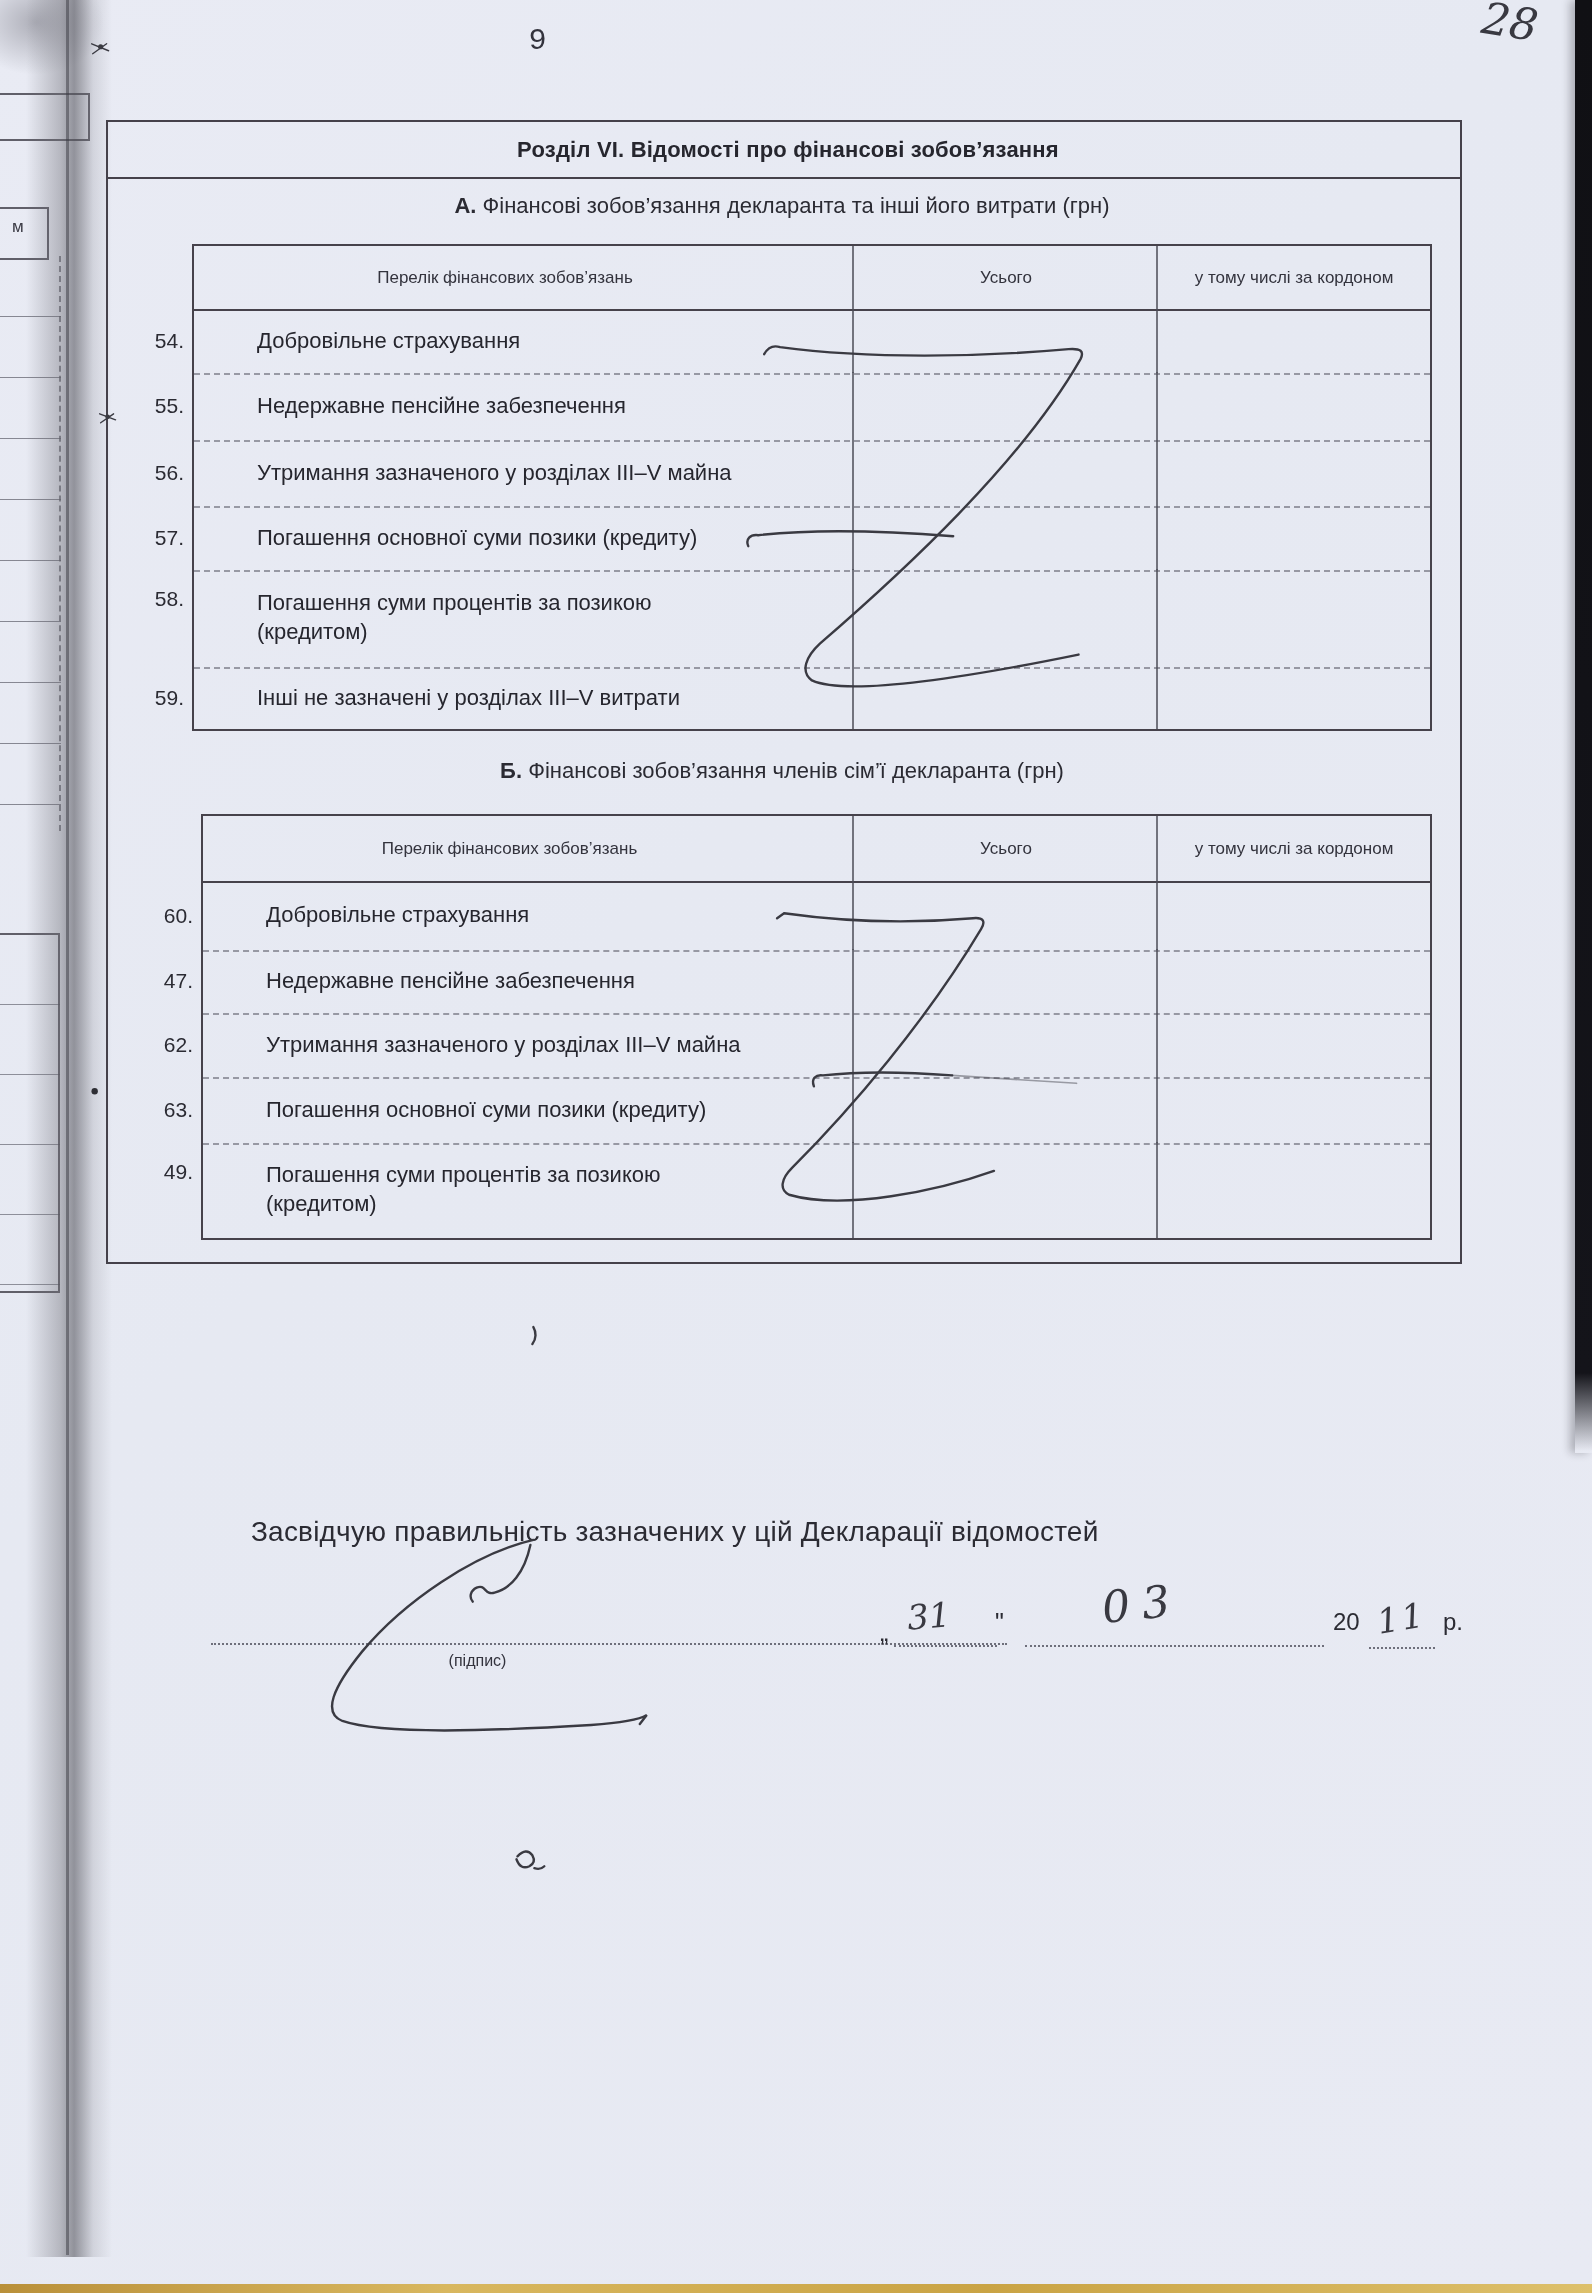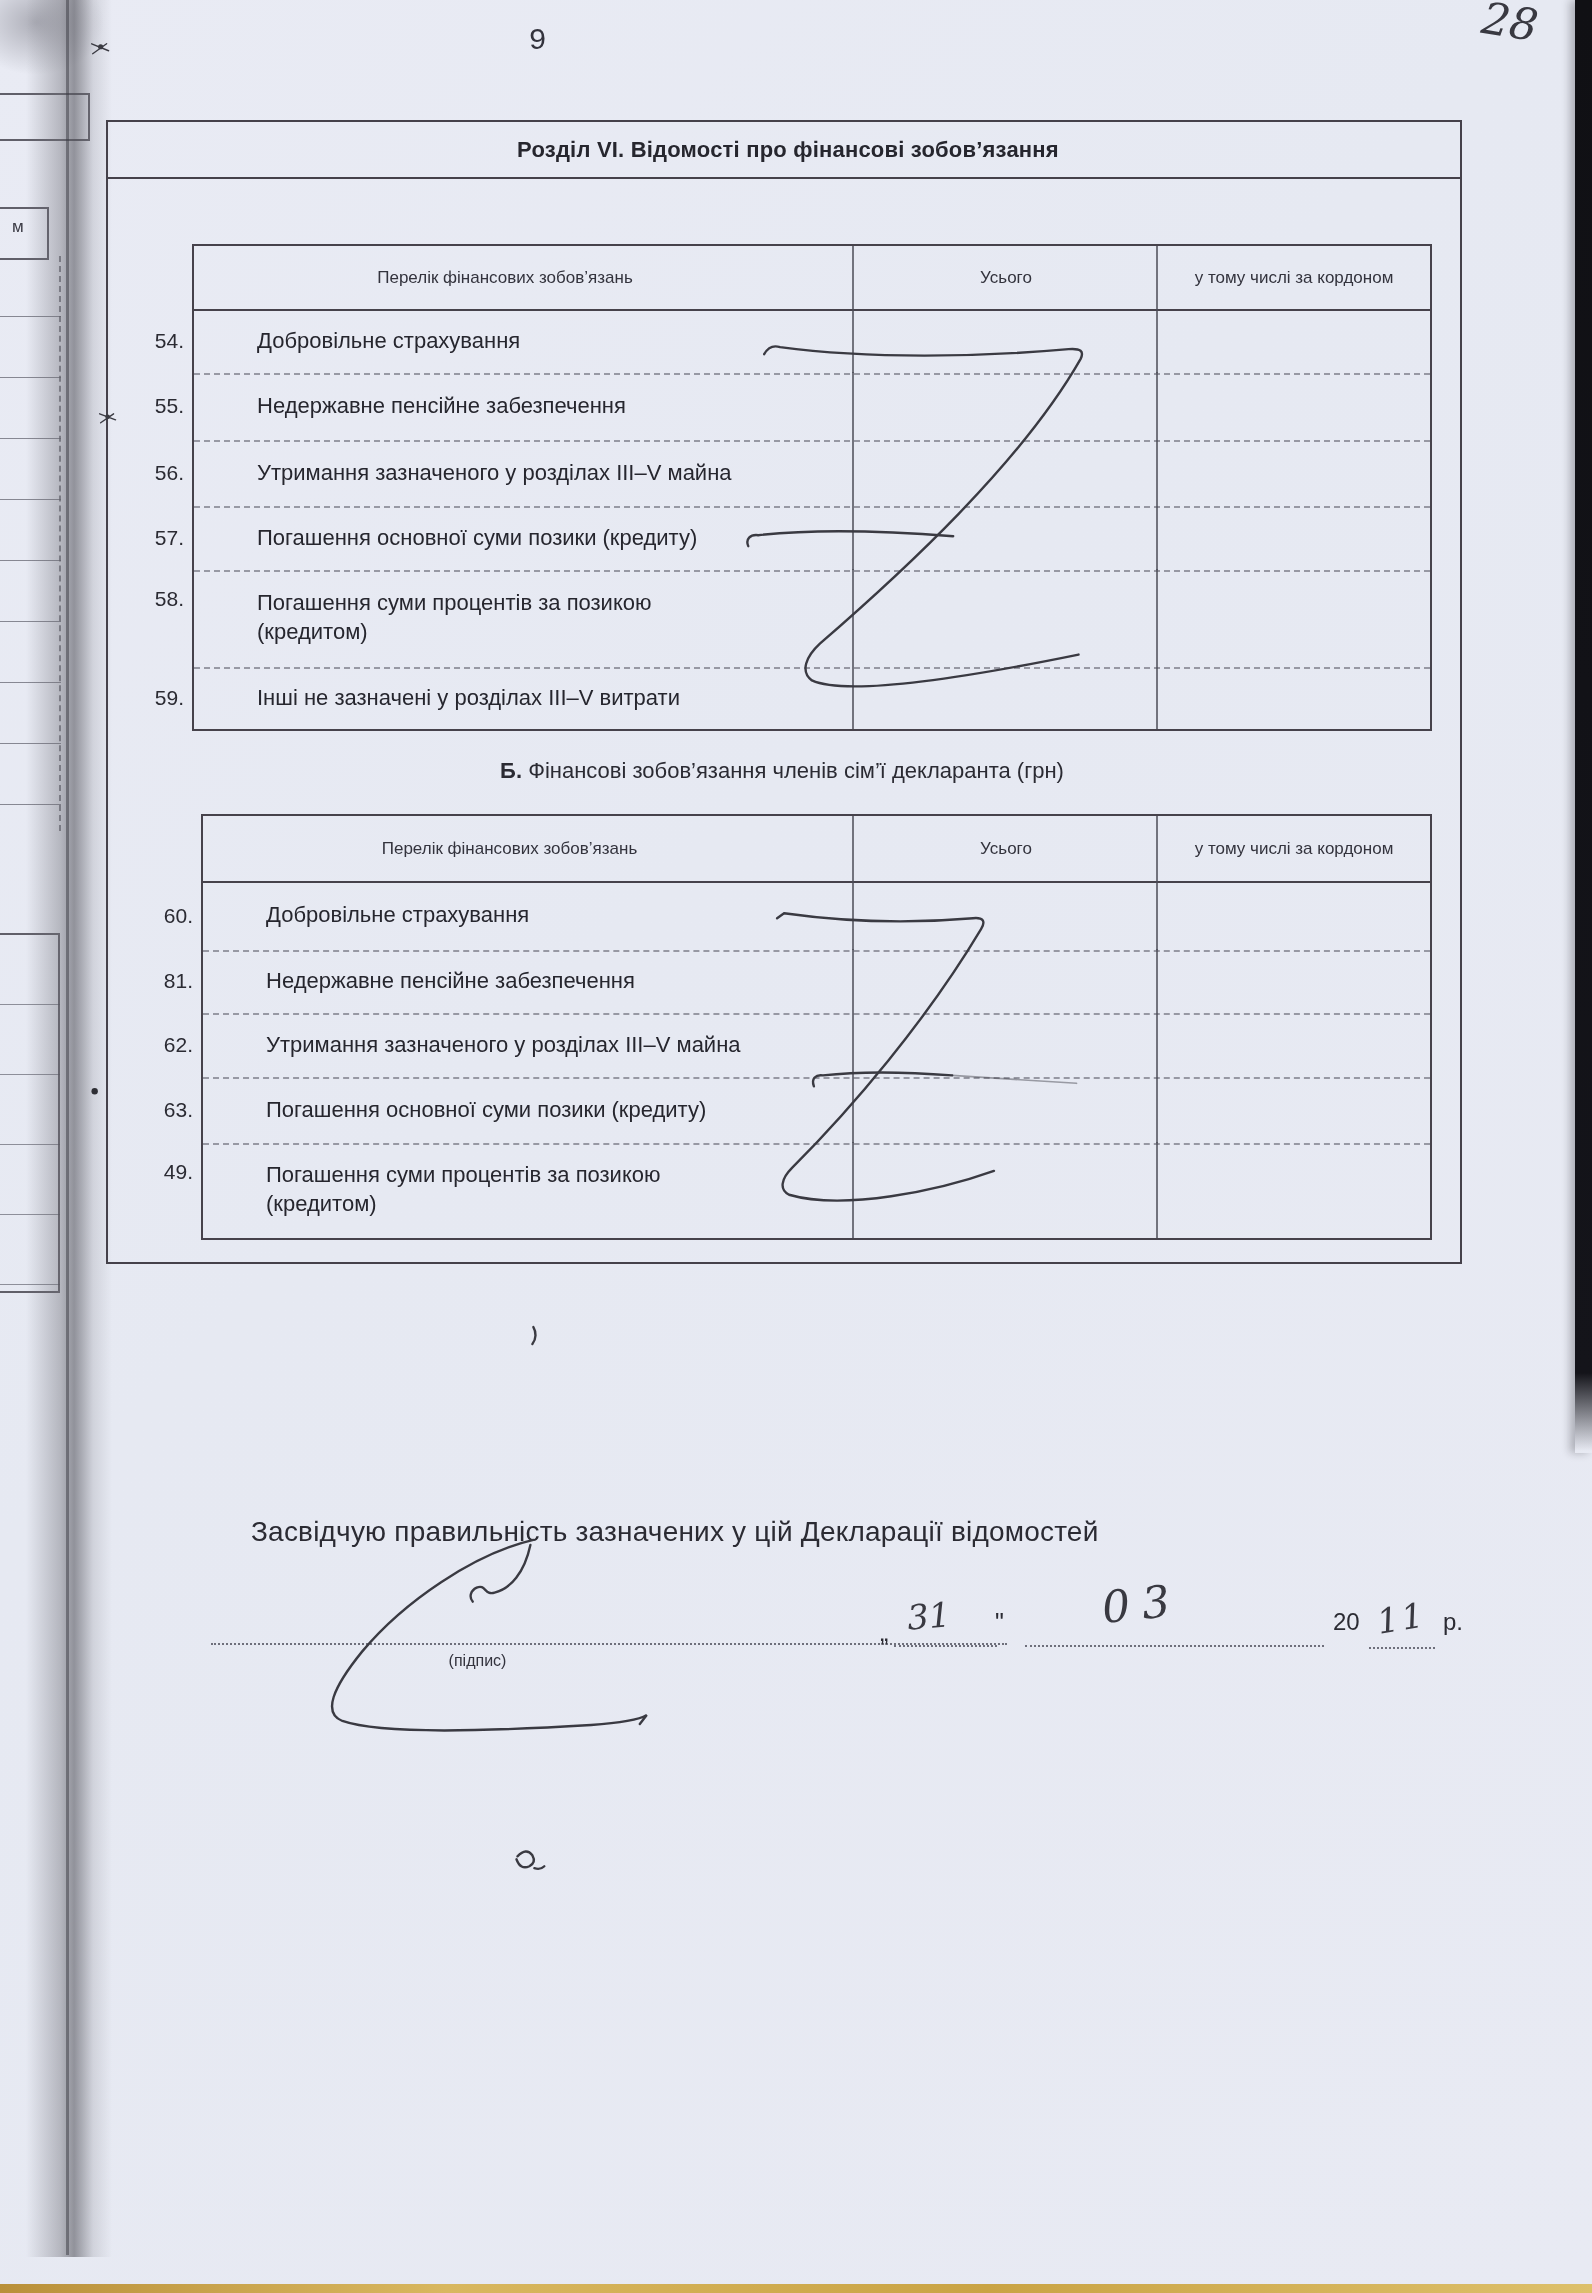--- a/index.html
+++ b/index.html
@@ -89,20 +89,24 @@
   <div class="right-black"></div>
   <div class="bottom-strip"></div>
 
   <div class="page-num">9</div>
   <div class="hand corner-28">28</div>
 
   <div class="section-box">
     <div class="section-title">Розділ VI. Відомості про фінансові зобов’язання</div>
   </div>
 
+  <div class="subhead" style="top:193px">
+    <b>А.</b>
+    <span>Фінансові зобов’язання декларанта та інші його витрати (грн)</span>
+  </div>
 
   <div class="t-table ta" style="left:192px;top:244px;width:1236px;height:483px">
     <div class="trow header" style="top:0;height:63px">
       <div class="hc hc1">Перелік фінансових зобов’язань</div>
       <div class="vcell c2 hc">Усього</div>
       <div class="vcell c3 hc">у тому числі за кордоном</div>
     </div>
     <div class="trow dashed" style="top:63px;height:64px">
       <div class="rnum">54.</div>
       <div class="clabel">Добровільне страхування</div>
@@ -152,21 +156,21 @@
       <div class="vcell c2 hc">Усього</div>
       <div class="vcell c3 hc">у тому числі за кордоном</div>
     </div>
     <div class="trow dashed" style="top:65px;height:69px">
       <div class="rnum">60.</div>
       <div class="clabel">Добровільне страхування</div>
       <div class="vcell c2"></div>
       <div class="vcell c3"></div>
     </div>
     <div class="trow dashed" style="top:133px;height:64px">
-      <div class="rnum">81.</div>
+      <div class="rnum">47.</div>
       <div class="clabel">Недержавне пенсійне забезпечення</div>
       <div class="vcell c2"></div>
       <div class="vcell c3"></div>
     </div>
     <div class="trow dashed" style="top:197px;height:64px">
       <div class="rnum">62.</div>
       <div class="clabel">Утримання зазначеного у розділах III–V майна</div>
       <div class="vcell c2"></div>
       <div class="vcell c3"></div>
     </div>

